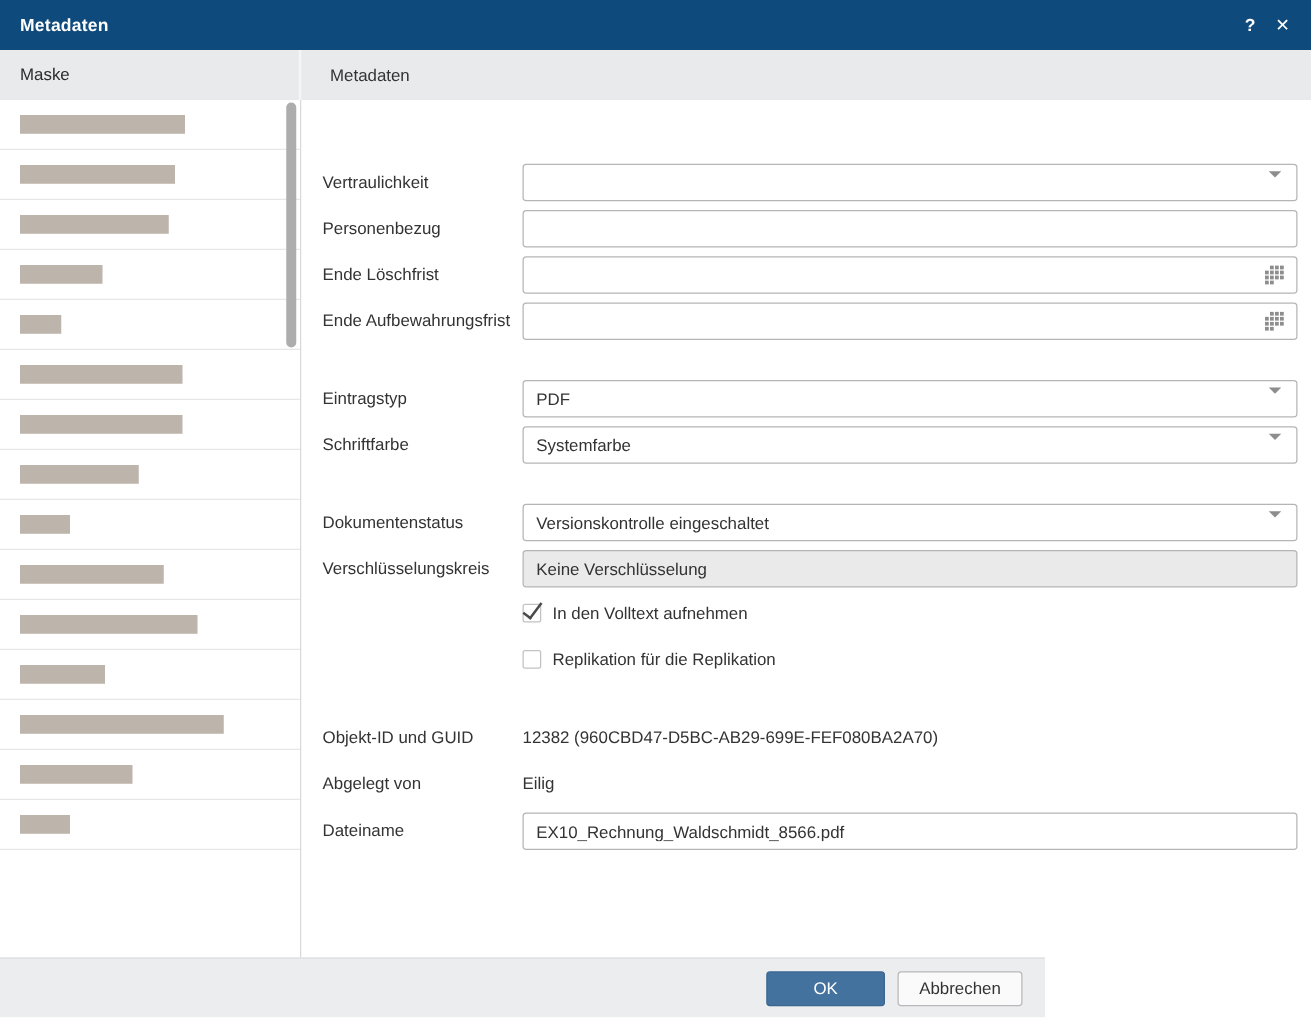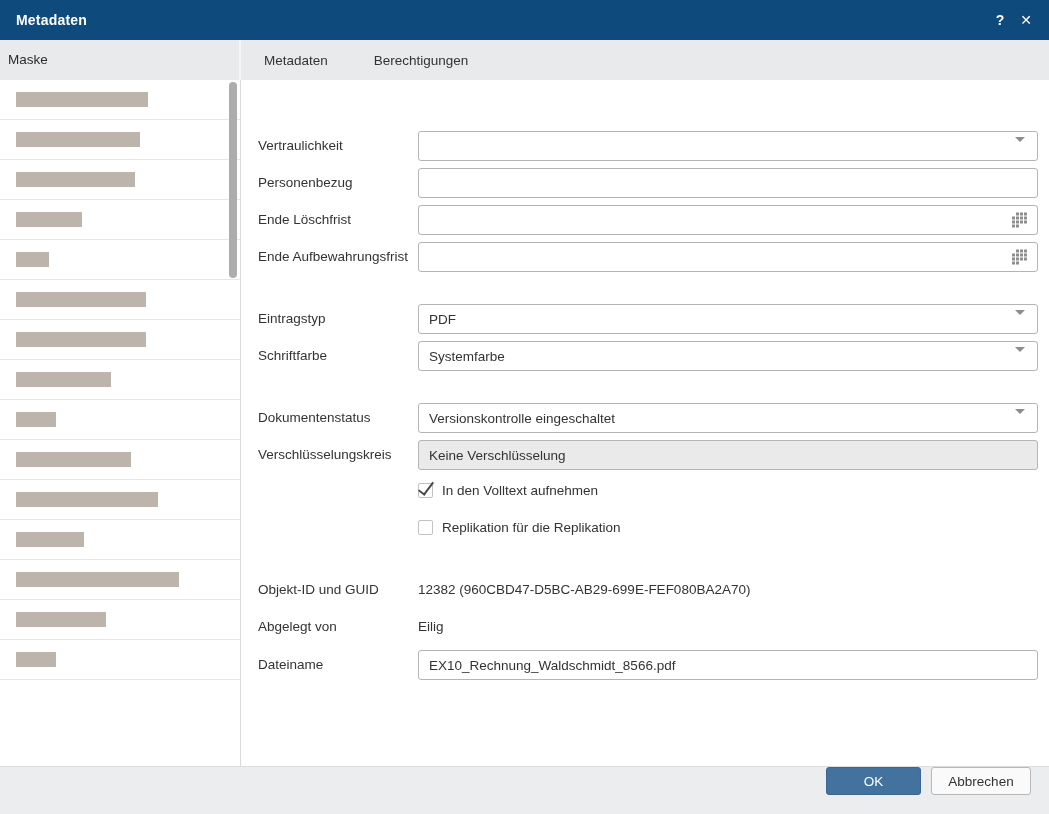--- a/index.html
+++ b/index.html
@@ -17,21 +17,21 @@
   .titlebar{position:absolute;left:0;top:0;width:1049px;height:40px;background:var(--titlebar-bg);
             display:flex;align-items:center;}
   .titlebar .title{margin-left:16px;color:#fff;font-size:14px;font-weight:600;letter-spacing:.2px;}
   .titlebar-actions{margin-left:auto;margin-right:10px;display:flex;}
   .tb-btn{width:26px;height:40px;line-height:40px;text-align:center;color:#fff;
           font-size:14px;font-weight:700;cursor:default;}
 
   
   .header-row{position:absolute;left:0;top:40px;width:1049px;height:40px;background:var(--header-bg);}
   .maske-header{position:absolute;left:0;top:0;width:241px;height:40px;line-height:40px;
-                padding-left:8px;font-size:13.5px;color:#2B2B2B;border-right:2px solid #F4F5F6;}
+                padding-left:16px;font-size:13.5px;color:#2B2B2B;border-right:2px solid #F4F5F6;}
   .tabs{position:absolute;left:241px;top:0;right:0;height:40px;display:flex;}
   .tab{display:flex;align-items:center;padding:0 23px;font-size:13.5px;color:#333;height:40px;}
   .tab.active{background:#fff;color:var(--tab-active-text);}
 
   
   .sidebar{position:absolute;left:0;top:80px;width:241px;height:686px;background:#fff;
            border-right:1px solid #D9D9D9;}
   .mask-item{position:relative;height:40px;border-bottom:1px solid #E7E7E7;}
   .mask-item.selected{background:var(--selected-bg);border-left:4px solid var(--selected-border);
                       border-bottom:none;}
@@ -66,43 +66,42 @@
   .checkbox-row{position:absolute;left:176px;display:flex;align-items:center;font-size:13.5px;color:#333;}
   .checkbox{width:15px;height:15px;border:1px solid #C2C2C2;border-radius:2px;background:#fff;
             position:relative;margin-right:9px;flex:none;}
   .checkbox.checked::after{content:'';position:absolute;left:3px;top:-5px;width:6px;height:14px;
             border-right:2px solid #4A4A4A;border-bottom:2px solid #4A4A4A;transform:rotate(37deg);}
   .static-value{position:absolute;left:176px;top:0;font-size:13.5px;color:#333;line-height:20px;
                 white-space:nowrap;}
   .frow .flabel.l20{line-height:20px;}
 
   
-  .footer{position:absolute;left:0;top:766px;width:1049px;height:48px;background:var(--footer-bg);
-          border-top:1px solid #DCDDDF;display:flex;justify-content:flex-end;
+  .footer{position:absolute;left:0;top:766px;width:836px;height:48px;background:var(--footer-bg);
+          border-top:1px solid #DCDDDF;display:flex;align-items:center;justify-content:flex-end;
           gap:10px;padding-right:18px;}
   .btn{height:28px;border-radius:3px;font-size:13.5px;font-family:inherit;cursor:default;}
   .btn.ok{width:95px;background:var(--ok-bg);border:1px solid #3A6690;color:#fff;}
   .btn.cancel{width:100px;background:#FAFAFA;border:1px solid #B8B8B8;color:#333;}
 </style>
 </head>
 <body>
 
 <div class="titlebar">
   <span class="title">Metadaten</span>
   <div class="titlebar-actions">
     <span class="tb-btn">?</span>
     <span class="tb-btn">✕</span>
   </div>
 </div>
 
 <div class="header-row">
   <div class="maske-header">Maske</div>
   <div class="tabs" id="tabs">
       <div class="tab">Metadaten</div>
-      <div class="tab">Berechtigungen</div>
     </div>
 </div>
 
 <aside class="sidebar">
   <div id="mask-list">
       <div class="mask-item">
         <div class="bar" style="width: 132px;"></div>
       </div>
       <div class="mask-item">
         <div class="bar" style="width: 124px;"></div>

